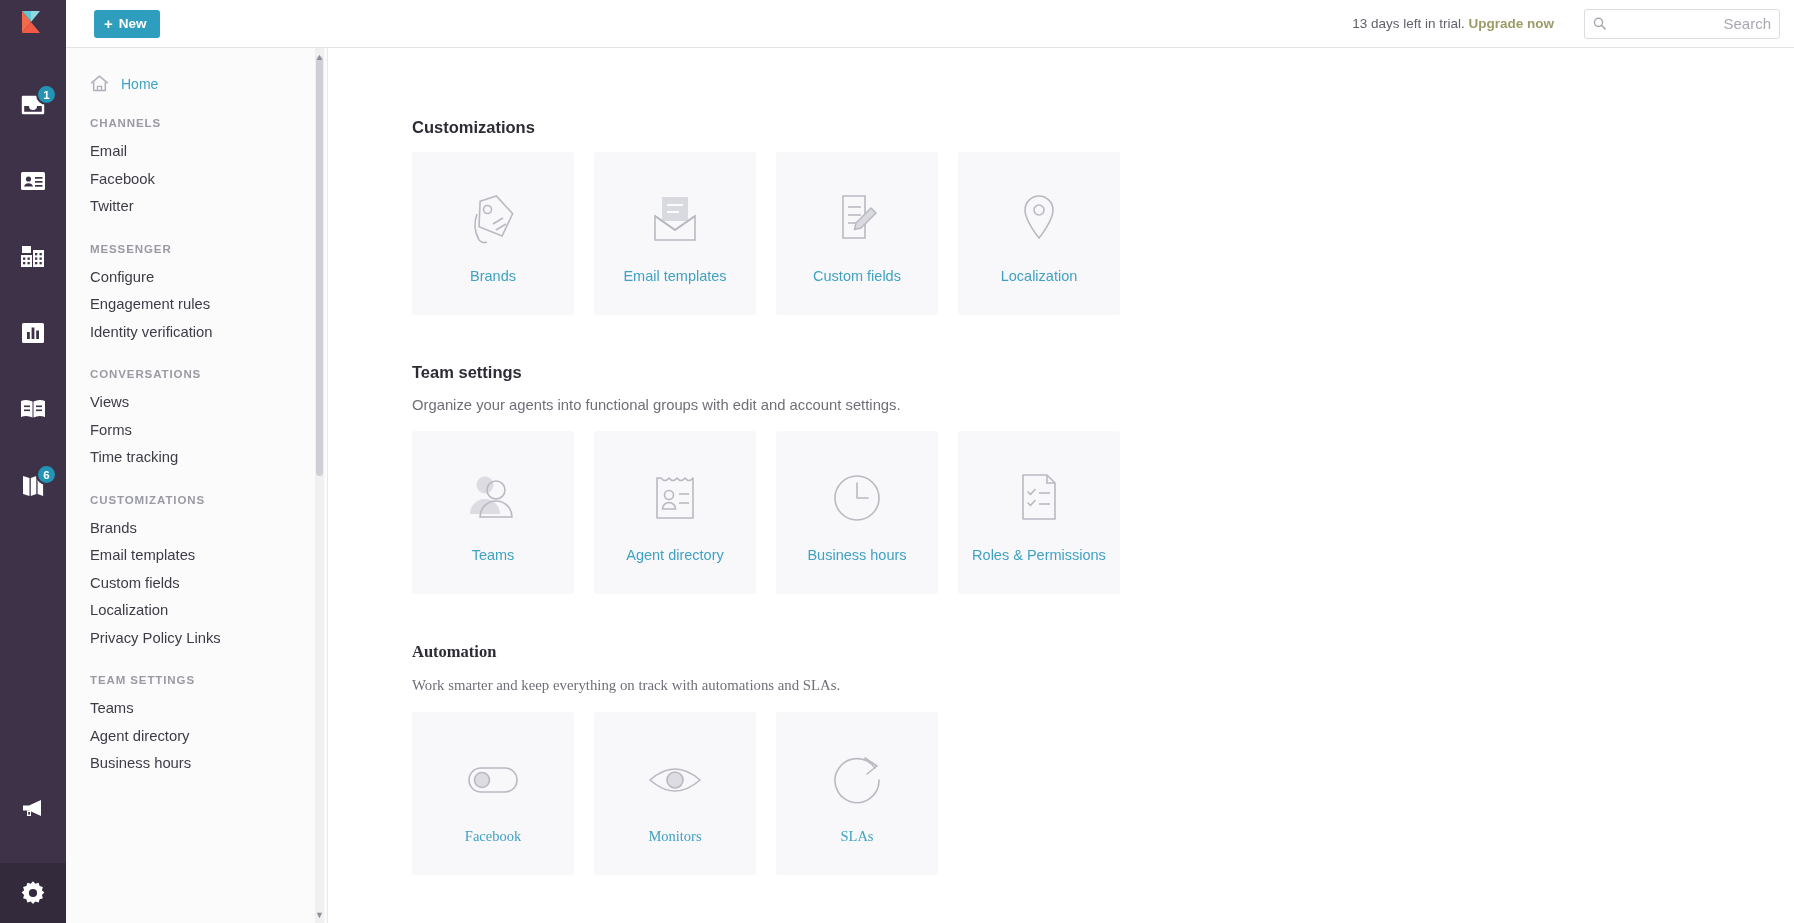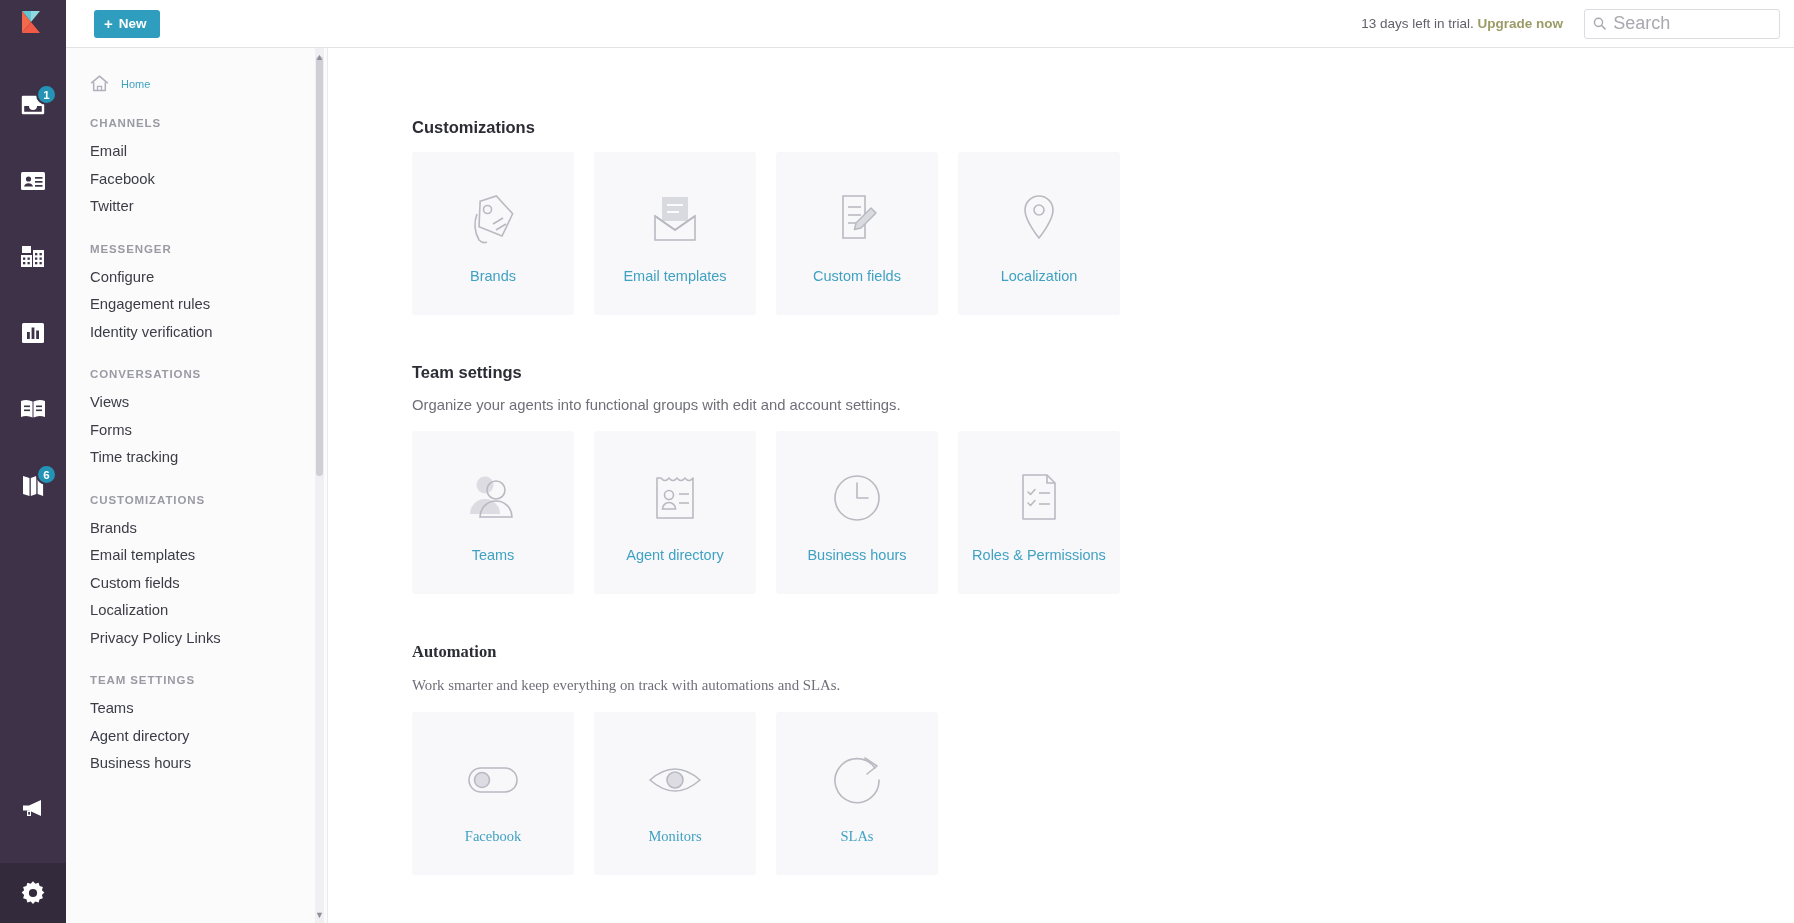--- a/index.html
+++ b/index.html
@@ -69,53 +69,53 @@
     border: none; border-radius: 3px;
     font-family: "Liberation Sans", sans-serif;
     font-size: 13.5px; font-weight: bold;
     padding: 0 13px 0 10px;
     display: flex; align-items: center; gap: 6px;
     cursor: pointer;
     margin-left: 14px;
   }
   #new-button .plus { font-size: 15px; font-weight: bold; line-height: 1; }
   #topbar-right {
-    margin-left: auto; display: flex; align-items: center; gap: 21px;
+    margin-left: auto; display: flex; align-items: center; gap: 30px;
   }
   #trial-text { font-size: 13.5px; color: #61616b; }
   #trial-text .upgrade { color: #9c9b67; font-weight: bold; }
   #search-box {
     width: 196px; height: 30px;
     border: 1px solid #dcdce1; border-radius: 3px;
     display: flex; align-items: center; padding: 0 8px; gap: 7px;
     background: #fff;
   }
   #search-box input {
     border: none; outline: none; width: 100%;
     font-family: "Liberation Sans", sans-serif;
-    font-size: 18px; color: #54545c; background: transparent;
+    font-size: 15px; color: #54545c; background: transparent; text-align: right;
   }
   #search-box input::placeholder { color: #a8a8b0; }
 
   
   #body-region { flex: 1 1 auto; display: flex; min-height: 0; }
 
   
   #nav {
     width: 262px; flex: 0 0 262px;
     background: #fbfbfc;
     position: relative;
     overflow: hidden;
   }
   #nav-inner { padding: 26px 0 30px 24px; }
   #nav-home {
     display: flex; align-items: center; gap: 12px;
     margin-bottom: 24px; cursor: pointer;
   }
-  #nav-home .label { font-size: 11px; color: #3fa2c2; }
+  #nav-home .label { font-size: 14px; color: #3fa2c2; }
   .nav-section { margin-bottom: 22px; }
   .nav-section-title {
     font-size: 11.5px; font-weight: bold; letter-spacing: 0.9px;
     color: #9a9aa4; margin-bottom: 9px; text-transform: uppercase;
   }
   .nav-link {
     font-size: 14.8px; color: #3c3c46;
     line-height: 27.5px; cursor: pointer; display: block;
   }
 

